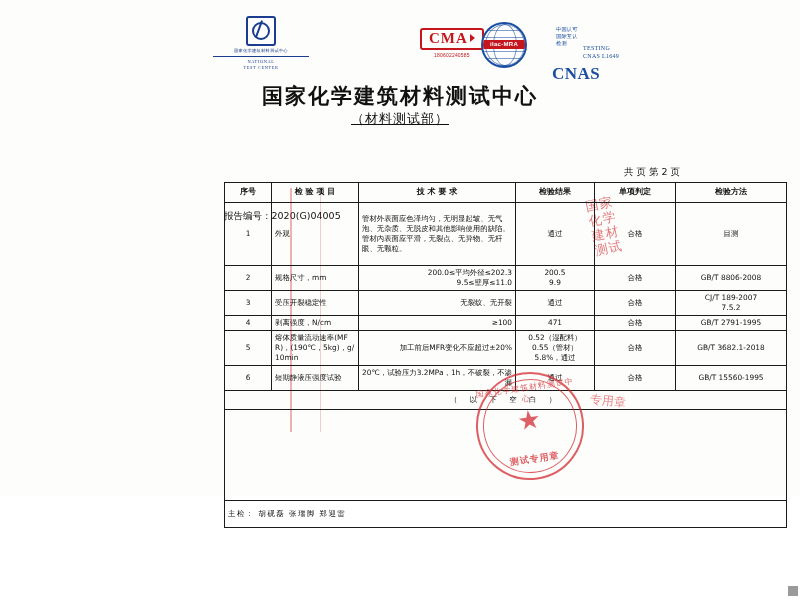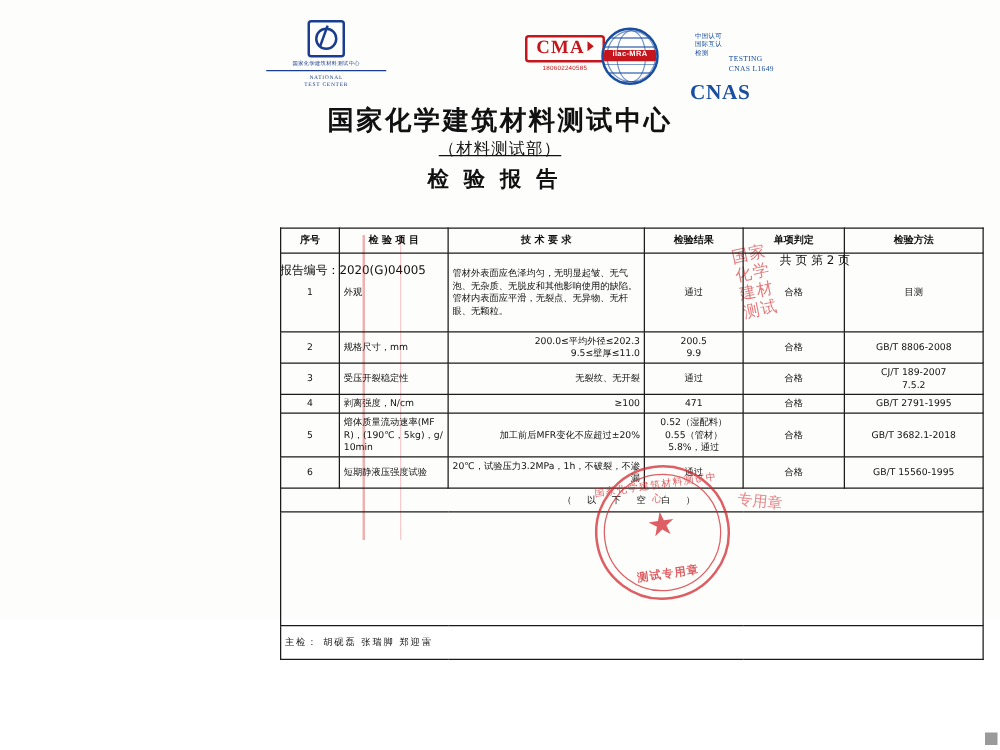--- a/index.html
+++ b/index.html
@@ -231,21 +231,20 @@
   .meta .no {
     position: absolute;
     left: 0; top: 0;
     white-space: nowrap;
     margin-top: 44px;
   }
   .meta .pg {
     position: absolute;
     right: 0; top: 0;
     white-space: nowrap;
-    margin-top: 36px;
   }
 
   
   table.report {
     position: absolute;
     left: 224px; top: 182px;
     width: 456px;
     border-collapse: collapse;
     background: rgba(255,255,255,0.0);
     table-layout: fixed;
@@ -414,21 +413,20 @@
       <div>检测</div>
     </div>
     <div class="logo-cnas-en">
       <div>TESTING</div>
       <div>CNAS L1649</div>
     </div>
   </div>
 
   <div class="title-main">国家化学建筑材料测试中心</div>
   <div class="title-sub">（材料测试部）</div>
-  <div class="title-report">检验报告</div>
 
   <div class="meta">
     <div class="no">报告编号：2020(G)04005</div>
     <div class="pg">共 页 第 2 页</div>
   </div>
 
   <div class="stamp stamp-line"></div>
   <div class="stamp stamp-line2"></div>
   <div class="stamp stamp-vert">国家化学建材测试</div>
   <div class="stamp stamp-vert2">专用章</div>

